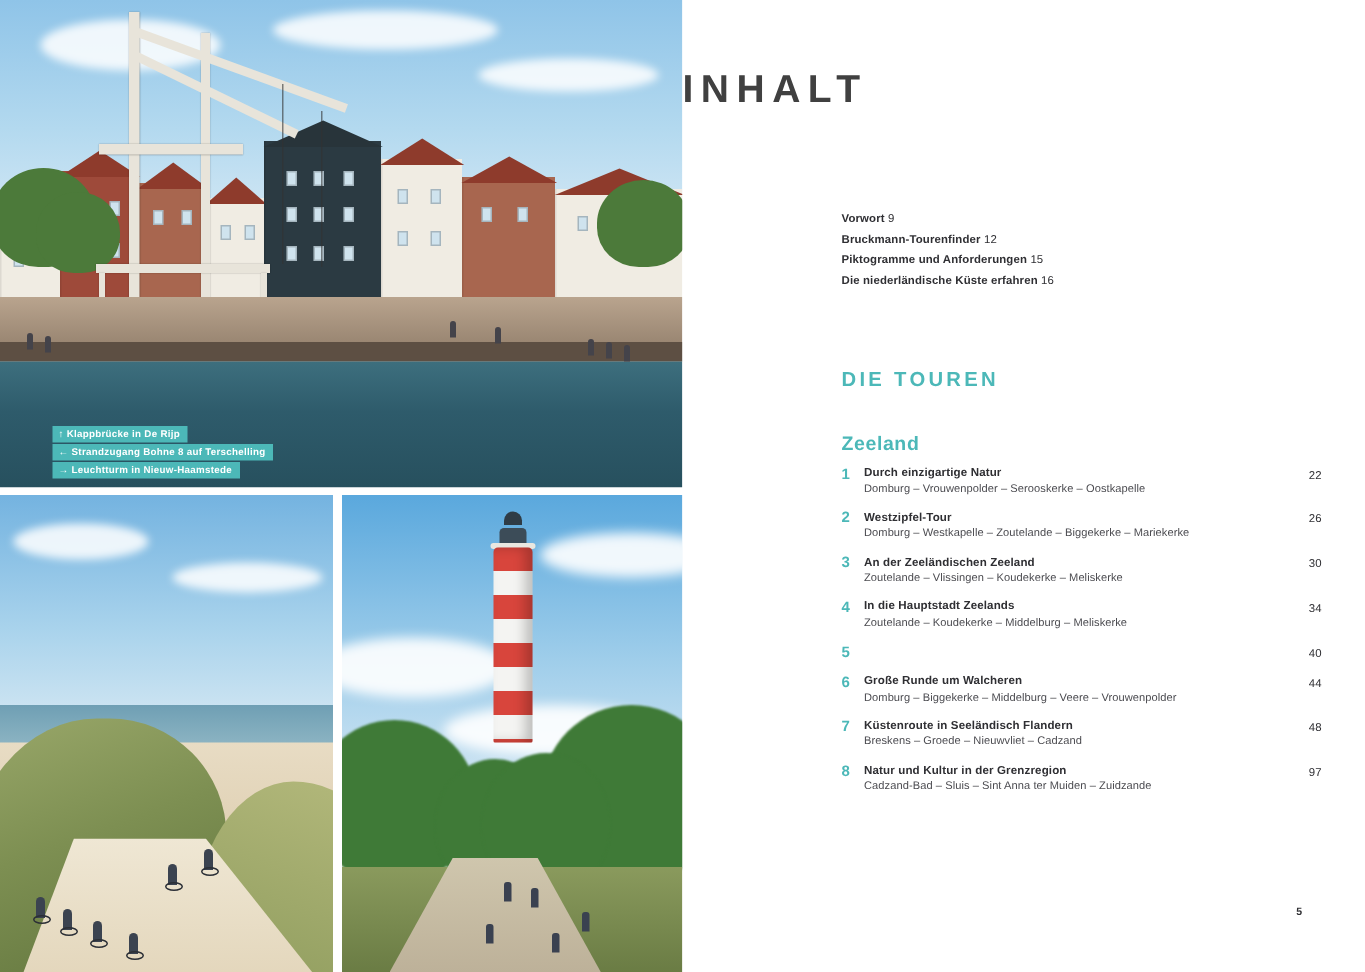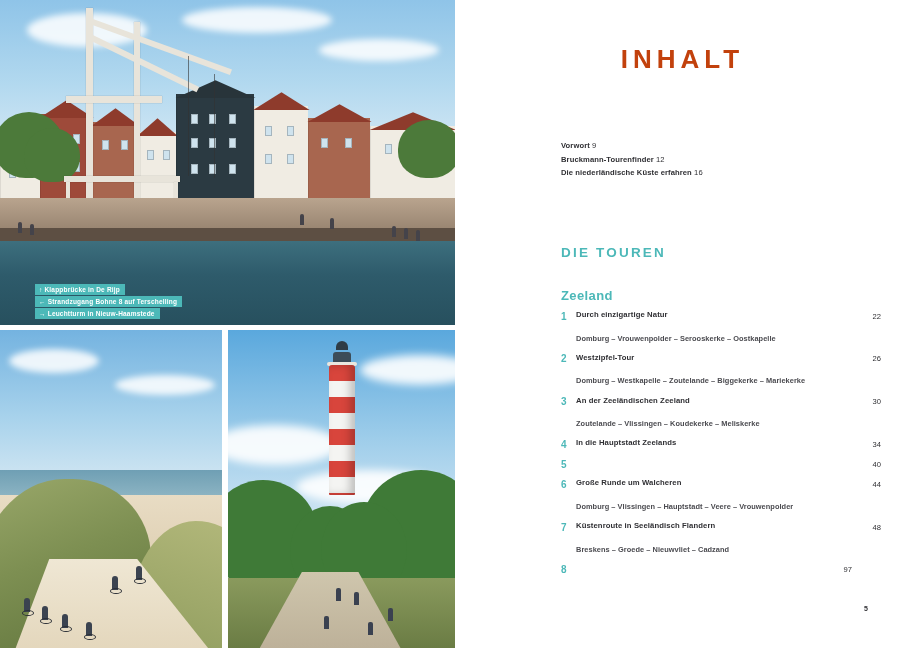--- a/index.html
+++ b/index.html
@@ -215,22 +215,21 @@
   
   .content {
     position: absolute;
     left: 455px; top: 0;
     width: 455px; height: 648px;
     background: #ffffff;
   }
   .inhalt-title {
     position: absolute;
     left: 0; right: 0; top: 44px;
-    text-align: center;
-    color: #c2410c;
+    color: #404040;
     font-size: 26px;
     font-weight: bold;
     letter-spacing: 5px;
   }
 
   .front-matter {
     position: absolute;
     left: 106px; top: 139px;
     width: 300px;
   }
@@ -286,23 +285,22 @@
     font-size: 7.7px;
     font-weight: bold;
     color: #2f2f33;
     line-height: 10.5px;
     letter-spacing: .1px;
   }
   .tour-places {
     font-size: 7.4px;
     color: #4b4b50;
     line-height: 10.8px;
-    margin-top: 13px;
+    margin-top: 0;
     letter-spacing: .05px;
-    font-weight: bold;
   }
   .tour-page {
     font-size: 7.6px;
     color: #2f2f33;
     text-align: right;
     line-height: 11px;
     padding-top: 0.5px;
   }
   .folio {
     position: absolute;
@@ -463,20 +461,24 @@
     <div class="front-matter">
       <div class="fm-row">
         <span>Vorwort</span>
         <span class="pg">9</span>
       </div>
       <div class="fm-row">
         <span>Bruckmann-Tourenfinder</span>
         <span class="pg">12</span>
       </div>
       <div class="fm-row">
+        <span>Piktogramme und Anforderungen</span>
+        <span class="pg">15</span>
+      </div>
+      <div class="fm-row">
         <span>Die niederländische Küste erfahren</span>
         <span class="pg">16</span>
       </div>
     </div>
 
     <div class="touren-title">DIE TOUREN</div>
     <div class="region-title">Zeeland</div>
 
     <div class="tours">
 
@@ -504,51 +506,56 @@
           <div class="tour-name">An der Zeeländischen Zeeland</div>
           <div class="tour-places">Zoutelande – Vlissingen – Koudekerke – Meliskerke</div>
         </div>
         <div class="tour-page">30</div>
       </div>
 
       <div class="tour">
         <div class="tour-num">4</div>
         <div class="tour-body">
           <div class="tour-name">In die Hauptstadt Zeelands</div>
+          <div class="tour-places">Zoutelande – Koudekerke – Middelburg – Meliskerke</div>
         </div>
         <div class="tour-page">34</div>
       </div>
 
       <div class="tour">
         <div class="tour-num">5</div>
         <div class="tour-body">
         </div>
         <div class="tour-page">40</div>
       </div>
 
       <div class="tour">
         <div class="tour-num">6</div>
         <div class="tour-body">
           <div class="tour-name">Große Runde um Walcheren</div>
-          <div class="tour-places">Domburg – Vlissingen – Hauptstadt – Veere – Vrouwenpolder</div>
+          <div class="tour-places">Domburg – Biggekerke – Middelburg – Veere – Vrouwenpolder</div>
         </div>
         <div class="tour-page">44</div>
       </div>
 
       <div class="tour">
         <div class="tour-num">7</div>
         <div class="tour-body">
           <div class="tour-name">Küstenroute in Seeländisch Flandern</div>
           <div class="tour-places">Breskens – Groede – Nieuwvliet – Cadzand</div>
         </div>
         <div class="tour-page">48</div>
       </div>
 
       <div class="tour">
         <div class="tour-num">8</div>
+        <div class="tour-body">
+          <div class="tour-name">Natur und Kultur in der Grenzregion</div>
+          <div class="tour-places">Cadzand-Bad – Sluis – Sint Anna ter Muiden – Zuidzande</div>
+        </div>
         <div class="tour-page">97</div>
       </div>
 
     </div>
 
     <div class="folio">5</div>
   </div>
 </div>
 
 </body></html>

